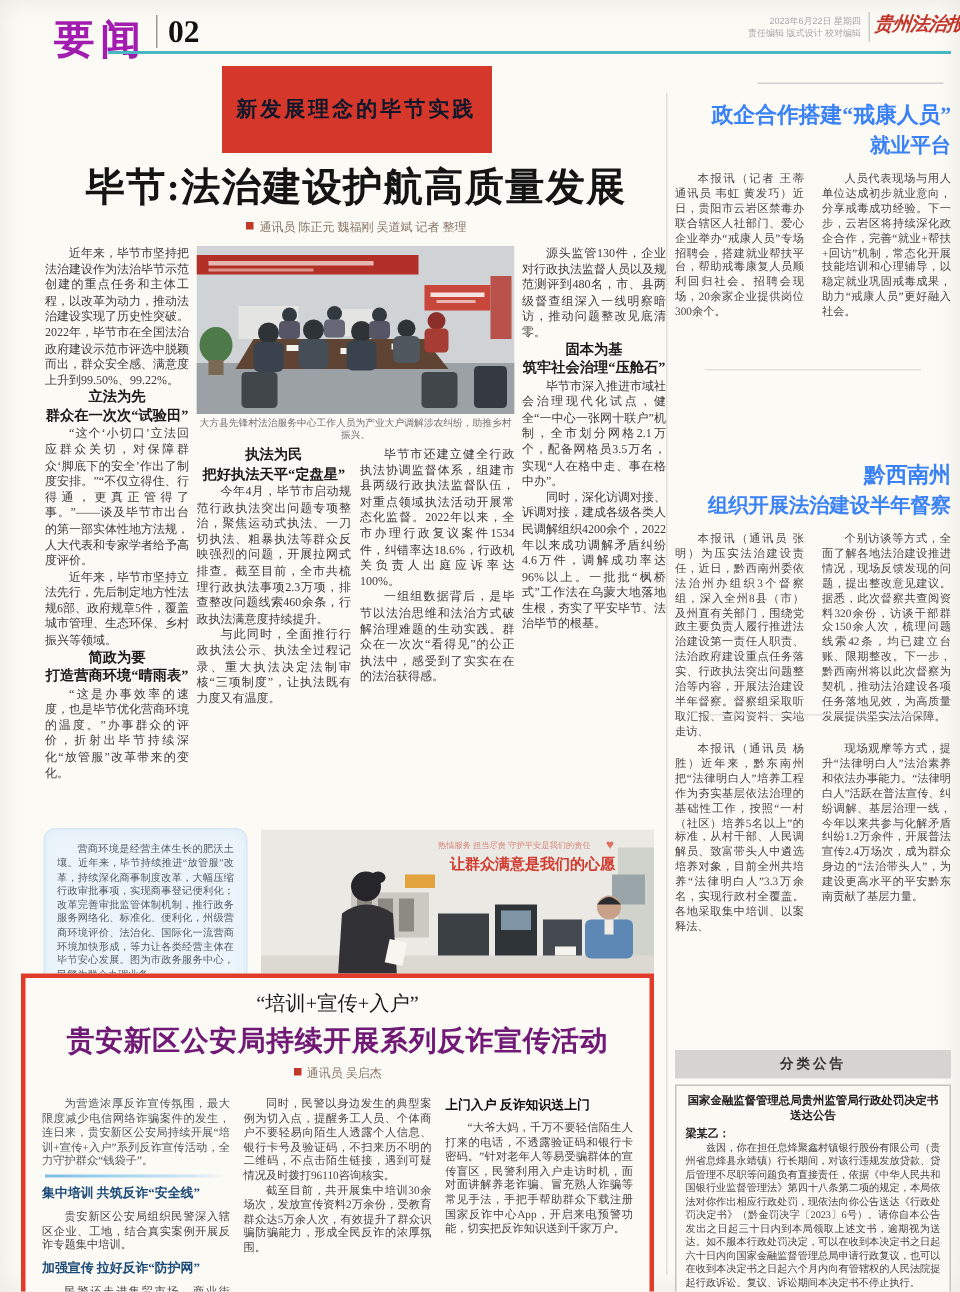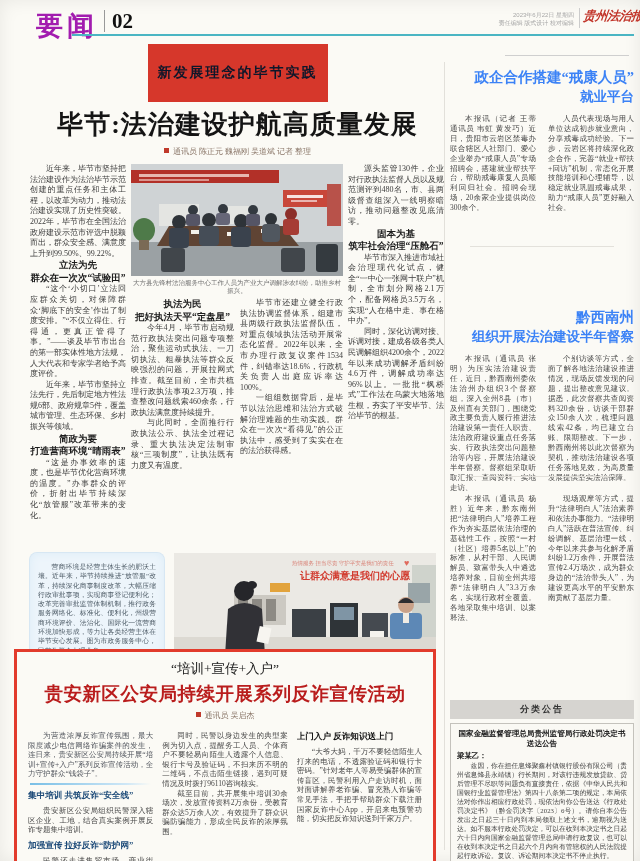--- a/index.html
+++ b/index.html
@@ -60,21 +60,21 @@
             padding:3px 16px;letter-spacing:2px;}
   .cls-box{border:1px solid #c4c2bc;margin-top:4px;padding:5px 6px;height:190px;overflow:hidden;background:#faf9f4;}
   .cls-title{font-weight:bold;font-size:7.6px;line-height:9.5px;text-align:center;color:#222;}
   .cls-addr{font-weight:bold;font-size:7.4px;margin-top:3px;color:#222;}
   .cls-body p{margin:0;text-indent:2em;font-size:6.8px;line-height:9px;text-align:justify;color:#454545;}
 
   
   .redbox{position:absolute;left:14px;top:649px;width:422px;height:220px;border:3px solid #e23b2c;
           background:#fbfaf5;padding:8px 11px;box-sizing:border-box;overflow:hidden;}
   .rb-kicker{text-align:center;font-weight:normal;font-size:13.5px;color:#1a1a1a;}
-  .rb-headline{text-align:center;font-weight:bold;font-size:18.5px;color:#b91c1c;margin-top:3px;letter-spacing:0.5px;}
+  .rb-headline{text-align:center;font-weight:bold;font-size:18.5px;color:#701a75;margin-top:3px;letter-spacing:0.5px;}
   .rb-byline{text-align:center;font-size:8px;color:#8a7668;margin-top:4px;}
   .rb-cols{display:flex;gap:9px;margin-top:10px;height:132px;overflow:hidden;}
   .rb-col{width:127px;overflow:hidden;}
   .rb-col p{margin:0;text-indent:2em;font-size:7.5px;line-height:9.6px;text-align:justify;color:#474747;}
   .rb-lead p{color:#52565e;}
   .blue-div{height:2px;margin:4px 2px;background:linear-gradient(90deg,#79bfe6,#cfe7f6 80%,transparent);}
   .rb-sub{font-weight:bold;font-size:8.6px;margin:5px 0 4px;color:#1c4a78;text-align:left;}
   .rb-sub.dark{color:#111;margin-top:0;}
 </style>
 </head>

